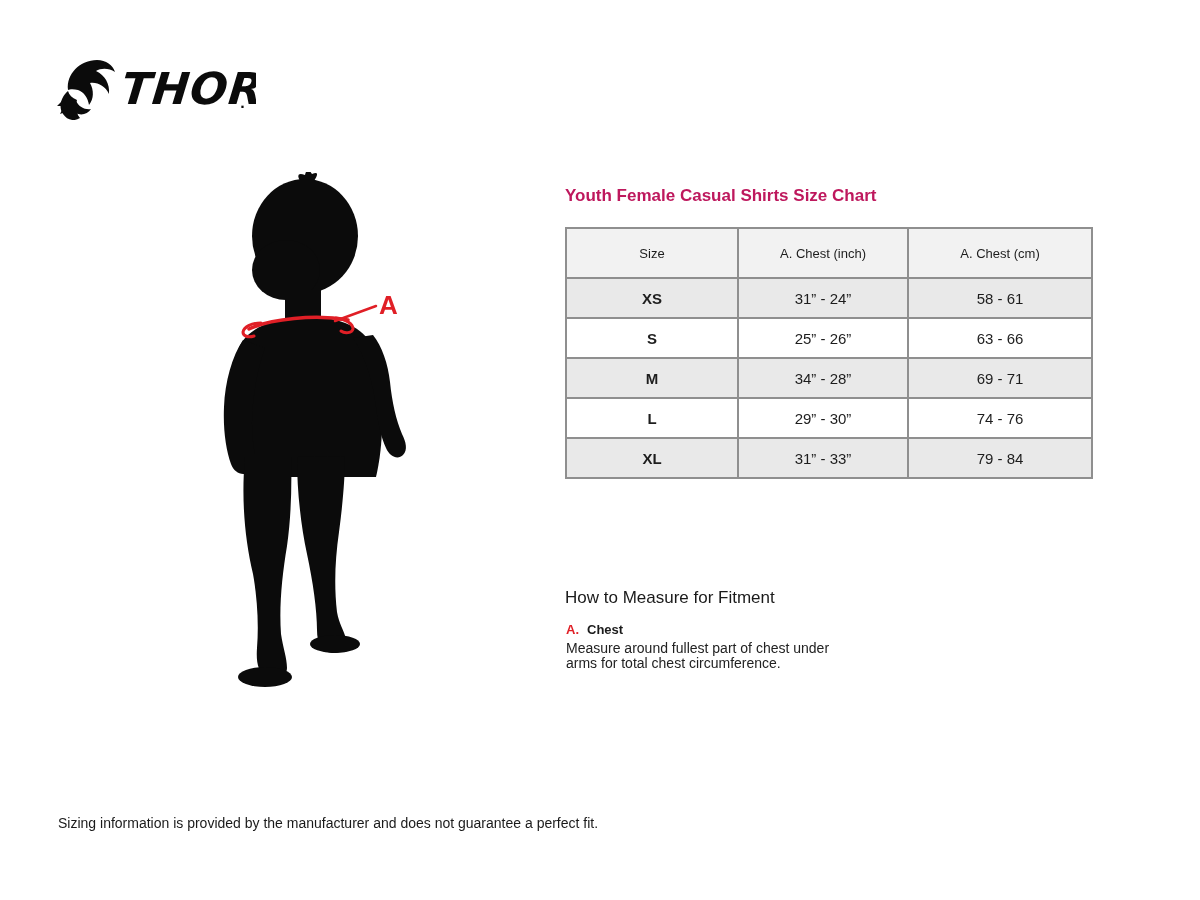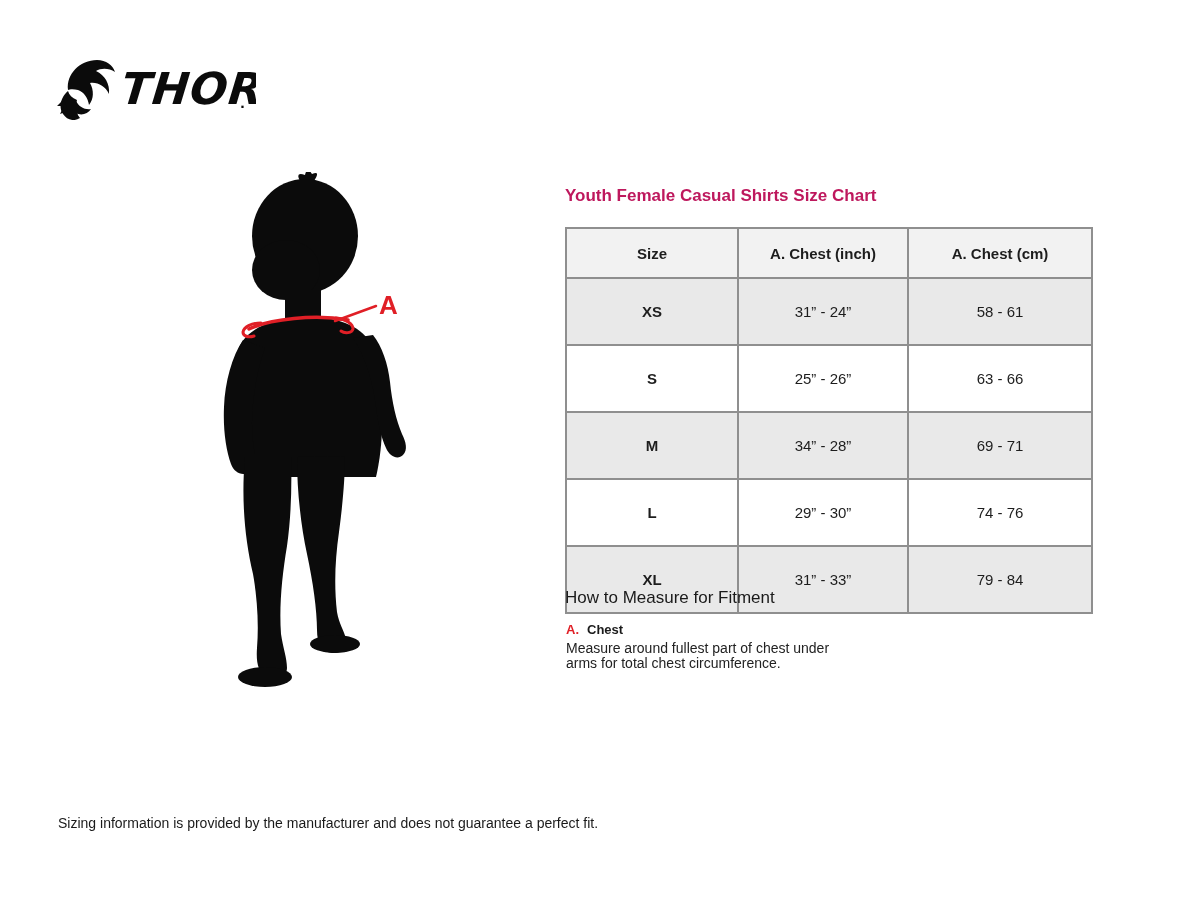--- a/index.html
+++ b/index.html
@@ -19,22 +19,22 @@
   .annotation-a { font-family:"Liberation Sans", sans-serif; font-weight:bold; font-size:26px; fill:#e01f26; }
 
   
   .chart-title { left:565px; top:186px; font-size:17px; font-weight:bold; color:#be185d; }
   .table-wrap { left:565px; top:227px; }
   table.size-table { border-collapse:collapse; table-layout:fixed; width:526px; }
   table.size-table th, table.size-table td {
     border:2px solid #8f8f8f; text-align:center; vertical-align:middle;
     font-size:15px; color:#1d1d1d;
   }
-  table.size-table th { height:50px; background:#f2f2f2; font-weight:bold; font-size:15px;margin-top:48px; }
-  table.size-table td { height:67px; font-weight:normal; background:#ffffff; }
+  table.size-table th { height:50px; background:#f2f2f2; font-weight:normal; font-size:13px;margin-top:48px; }
+  table.size-table td { height:40px; font-weight:normal; background:#ffffff; }
   table.size-table tr.shaded td { background:#e9e9e9; }
   table.size-table td.size-cell { font-weight:bold; }
 
   
   .measure-title { left:565px; top:588px; font-size:17px; font-weight:normal; color:#1a1a1a; }
   .measure-key-line { left:566px; top:622px; font-size:13px; font-weight:bold; color:#1a1a1a; }
   .measure-key { color:#e01f26; }
   .measure-name { color:#1a1a1a; margin-left:8px; }
   .measure-desc { left:566px; top:641px; font-size:14px; line-height:15px; color:#222222; }
 

